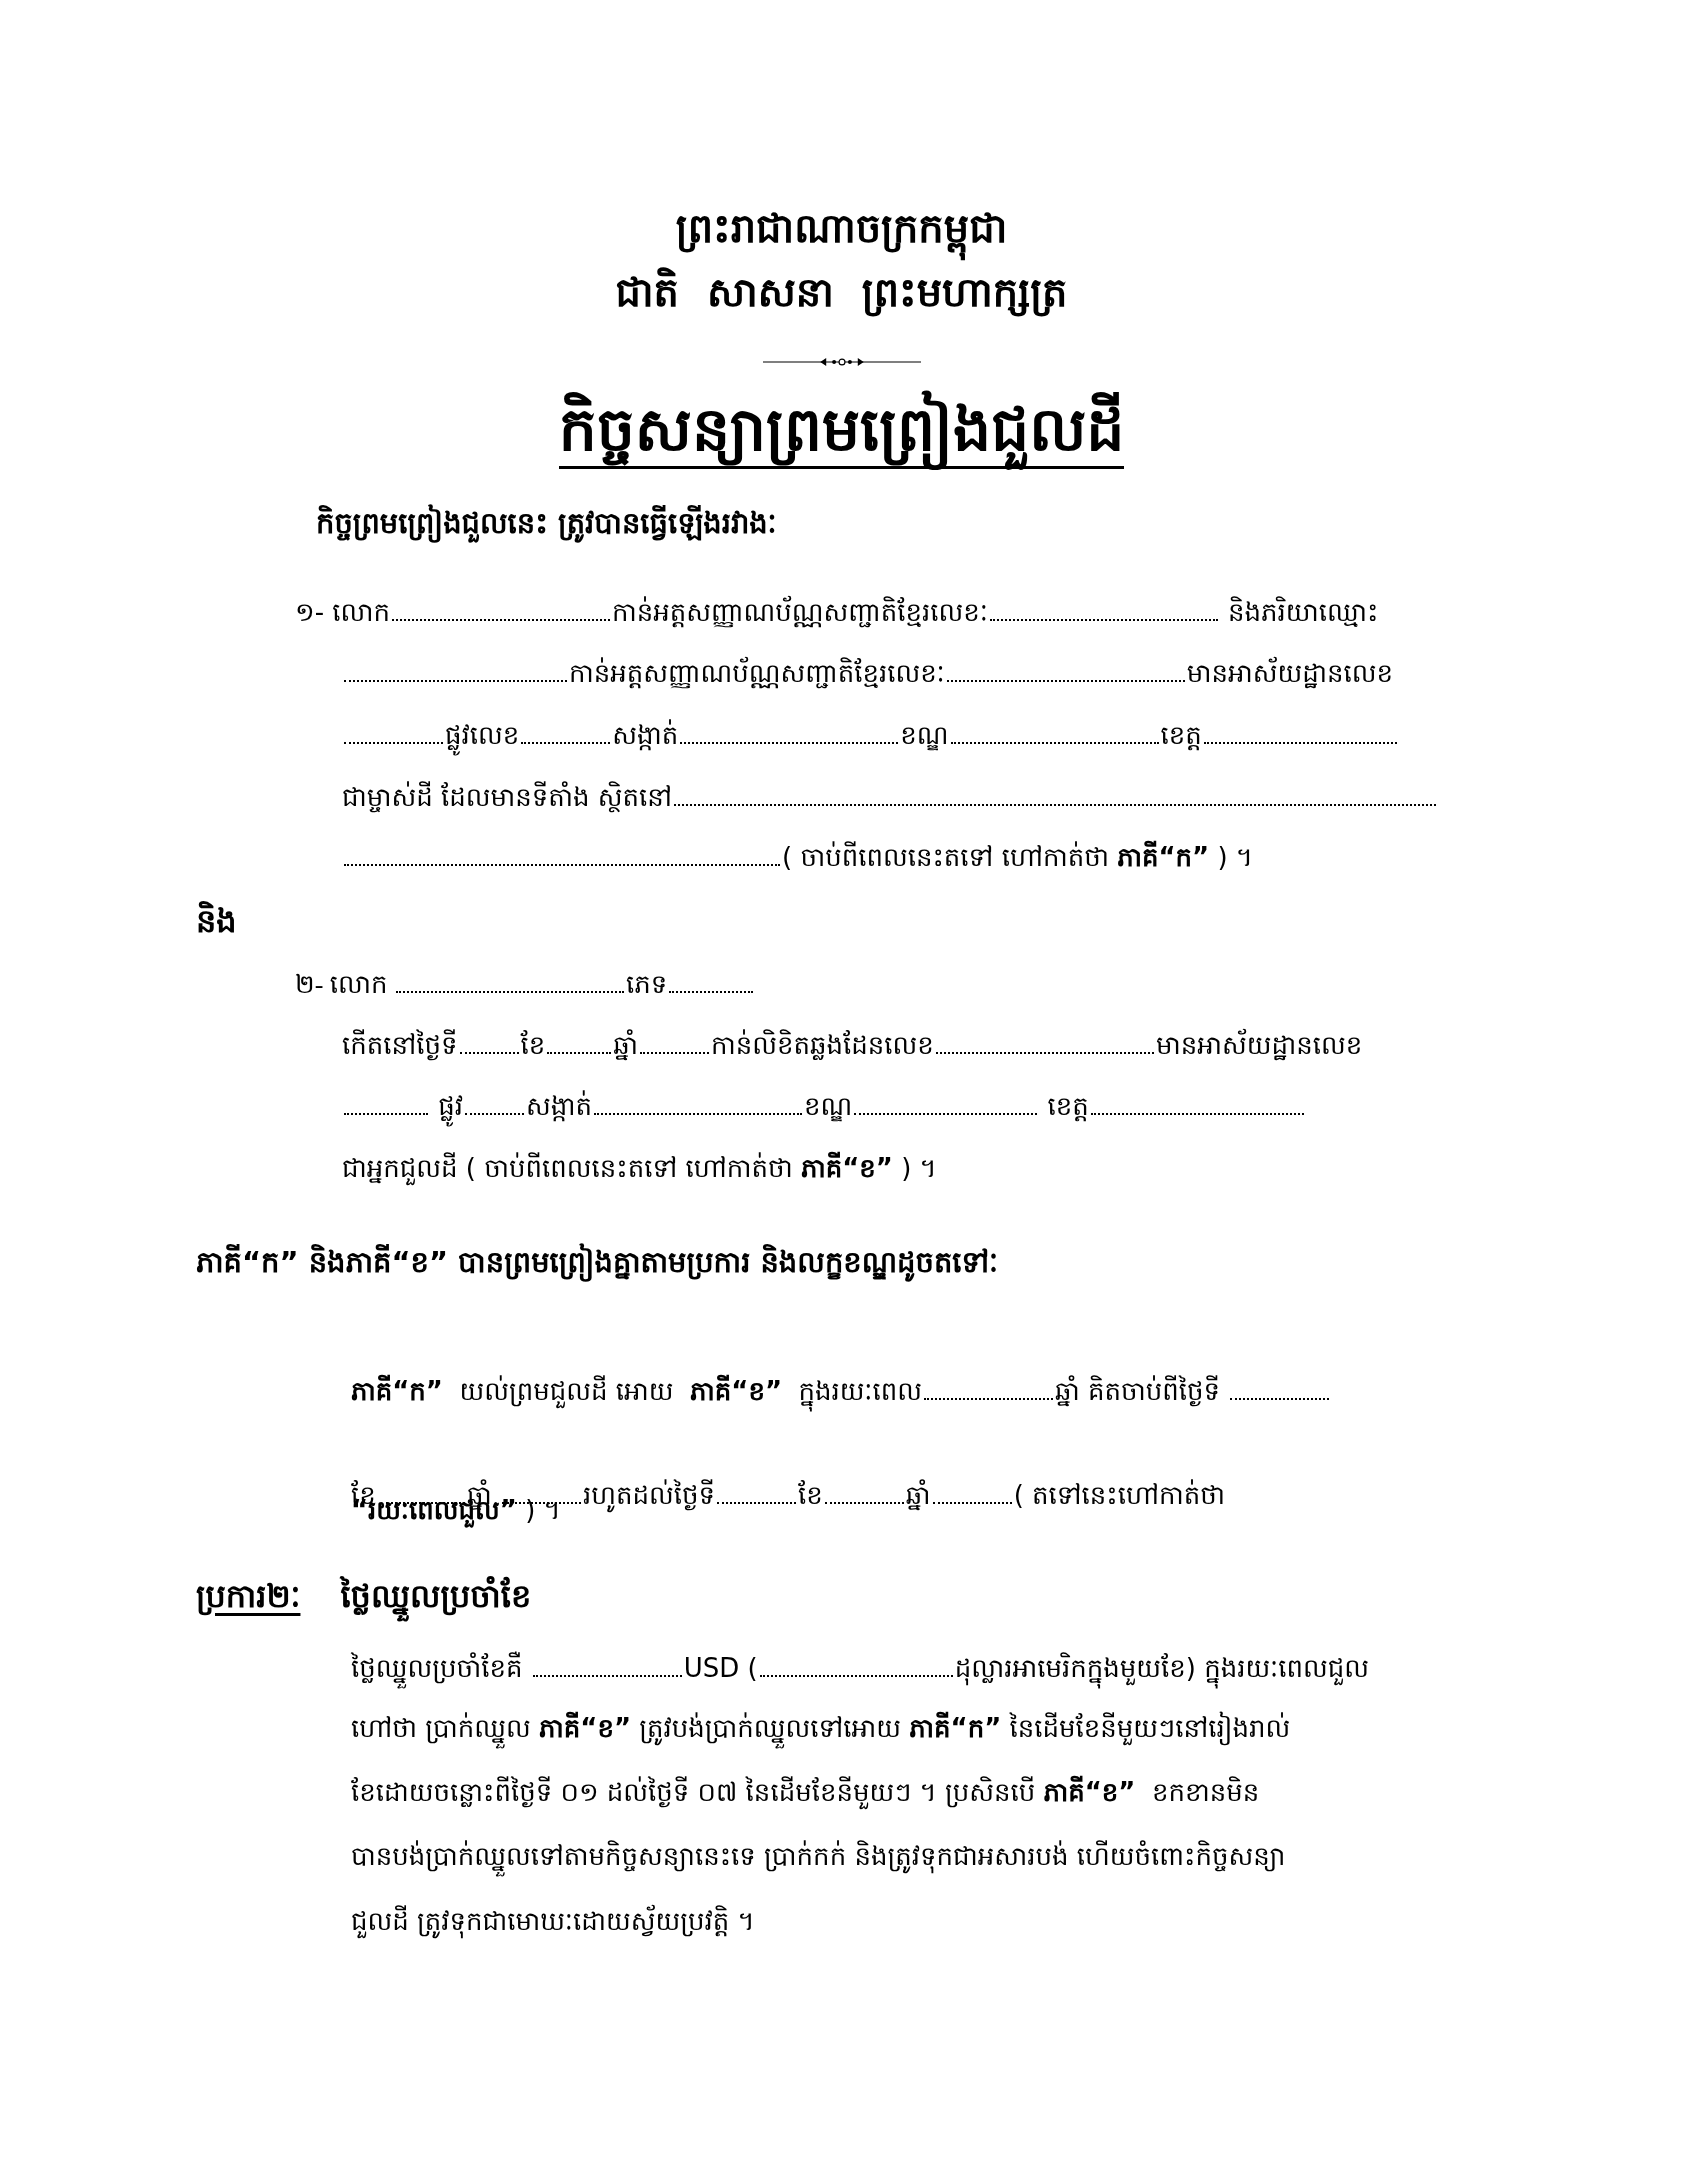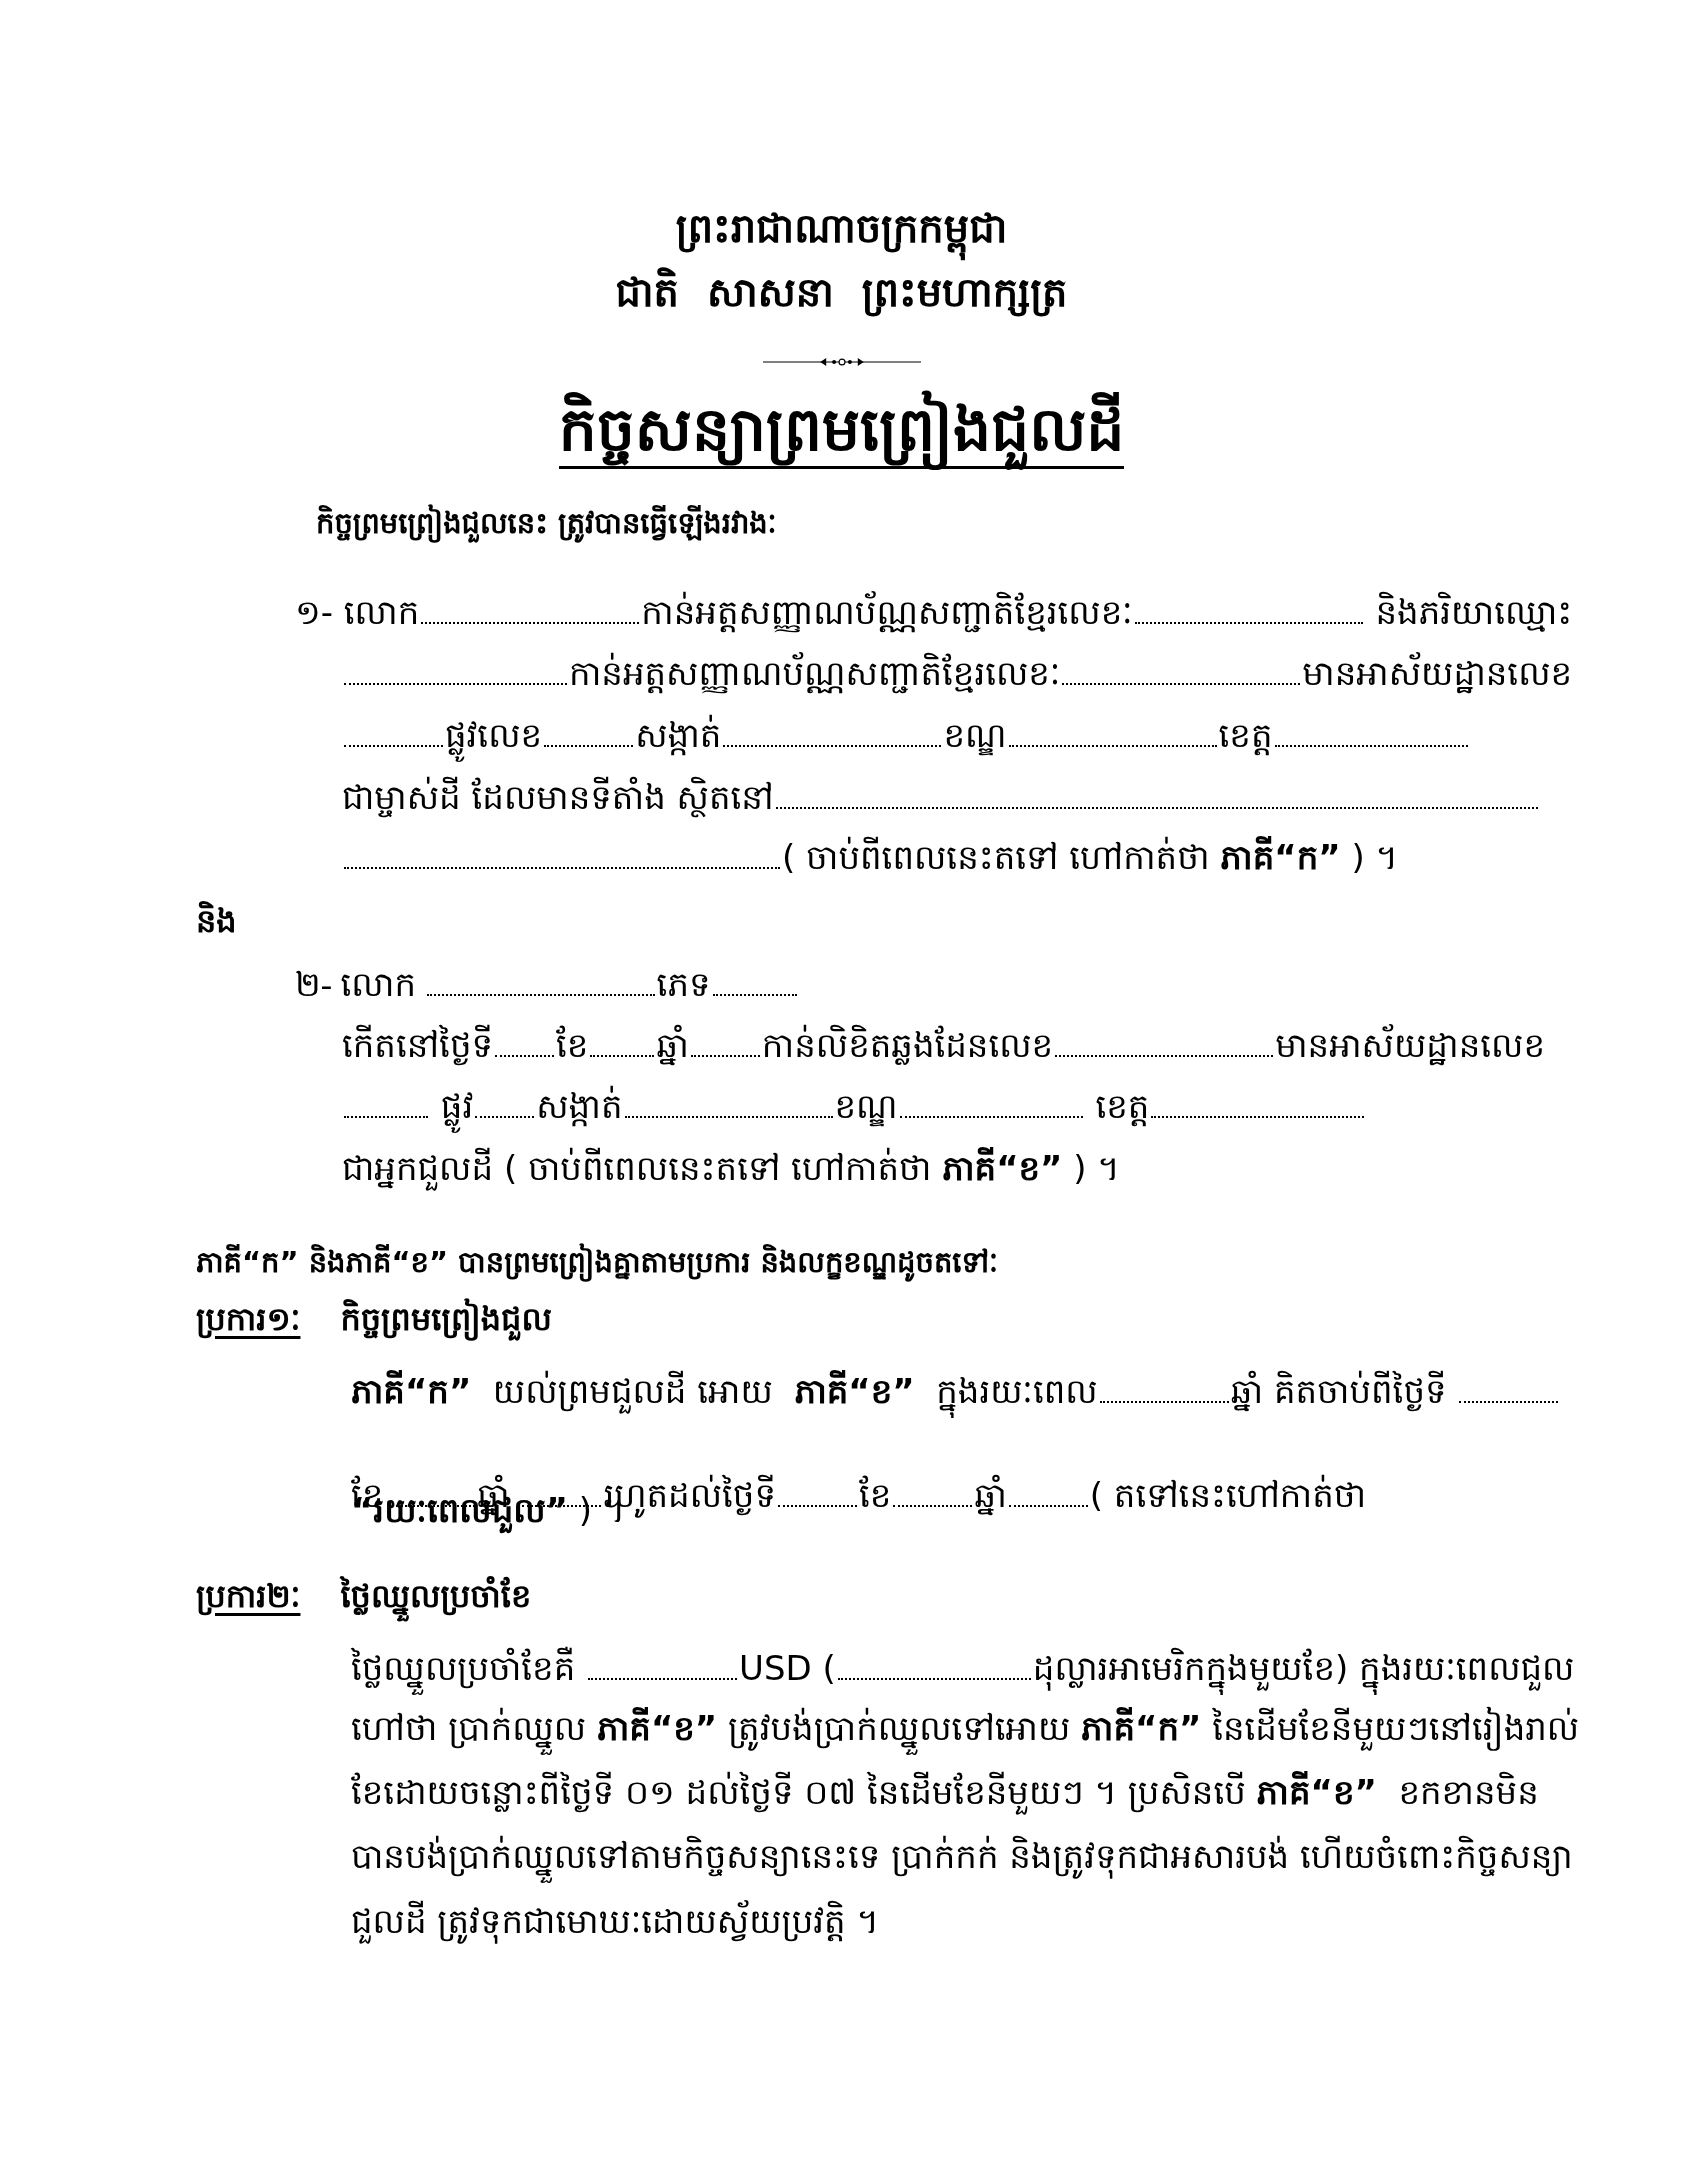--- a/index.html
+++ b/index.html
@@ -6,21 +6,21 @@
     body { width:1683px; height:2178px; position:relative; overflow:hidden;
            font-family:"DejaVu Sans", "Liberation Sans", sans-serif; color:#000; }
     .page { position:absolute; left:0; top:0; width:1332px; height:2178px; background:#fff; }
     .center { position:absolute; left:0; width:1683px; text-align:center; }
     .kingdom { top:203px; font-size:40px; font-weight:bold; }
     .motto { top:267px; font-size:40px; font-weight:bold; word-spacing:14px; }
     .ornament { top:354px; }
     .ornament svg { display:inline-block; }
     .title { top:391px; font-size:60px; font-weight:bold; }
     .title span { border-bottom:3px solid #000; padding-bottom:2px; }
-    .line { position:absolute; font-size:34px; white-space:nowrap; line-height:40px; }
+    .line { position:absolute; font-size:26px; white-space:nowrap; line-height:40px; }
     .bold { font-weight:bold; }
     .h { font-size:29px; font-weight:bold; }
     .dots { display:inline-block; border-bottom:2px dotted #000; height:26px; vertical-align:baseline; margin:0 2px; }
     .art { position:absolute; font-size:32px; font-weight:bold; }
     .art .lbl { text-decoration:underline; text-underline-offset:6px; margin-right:40px; }
   </style>
 </head>
 <body>
 
 <div class="page">
@@ -69,23 +69,20 @@
   <div class="line" style="left:342px;top:1086px;">
     <span class="dots" style="width:84px"></span> <span>ផ្លូវ</span><span class="dots" style="width:59px"></span><span>សង្កាត់</span><span class="dots" style="width:208px"></span><span>ខណ្ឌ</span><span class="dots" style="width:183px"></span> <span>ខេត្ត</span><span class="dots" style="width:213px"></span>
   </div>
   <div class="line" style="left:342px;top:1148px;">
     <span>ជាអ្នកជួលដី ( ចាប់ពីពេលនេះតទៅ ហៅកាត់ថា</span>
     <span class="bold">ភាគី“ខ”</span> <span>) ។</span>
   </div>
 
   <div class="line h" style="left:196px;top:1242px;">ភាគី“ក” និងភាគី“ខ” បានព្រមព្រៀងគ្នាតាមប្រការ និងលក្ខខណ្ឌដូចតទៅៈ</div>
 
-  <div class="art" style="left:196px;top:1299px;">
-    <span class="lbl">ប្រការ១ៈ</span><span>កិច្ចព្រមព្រៀងជួល</span>
-  </div>
   <div class="line" style="left:351px;top:1371px;">
     <span class="bold">ភាគី“ក”</span>&nbsp;&nbsp;<span>យល់ព្រមជួលដី អោយ</span>&nbsp;&nbsp;<span class="bold">ភាគី“ខ”</span>&nbsp;&nbsp;<span>ក្នុងរយៈពេល</span><span class="dots" style="width:129px"></span><span>ឆ្នាំ គិតចាប់ពីថ្ងៃទី</span> <span class="dots" style="width:99px"></span>
   </div>
   <div class="line" style="left:351px;top:1431px;margin-top:44px;">
     <span>ខែ</span> <span class="dots" style="width:79px"></span><span>ឆ្នាំ</span> <span class="dots" style="width:79px"></span><span>រហូតដល់ថ្ងៃទី</span><span class="dots" style="width:79px"></span><span>ខែ</span><span class="dots" style="width:79px"></span><span>ឆ្នាំ</span><span class="dots" style="width:79px"></span><span>( តទៅនេះហៅកាត់ថា</span>
   </div>
   <div class="line" style="left:351px;top:1490px;">
     <span class="bold">“រយៈពេលជួល”</span> <span>) ។</span>
   </div>
 

